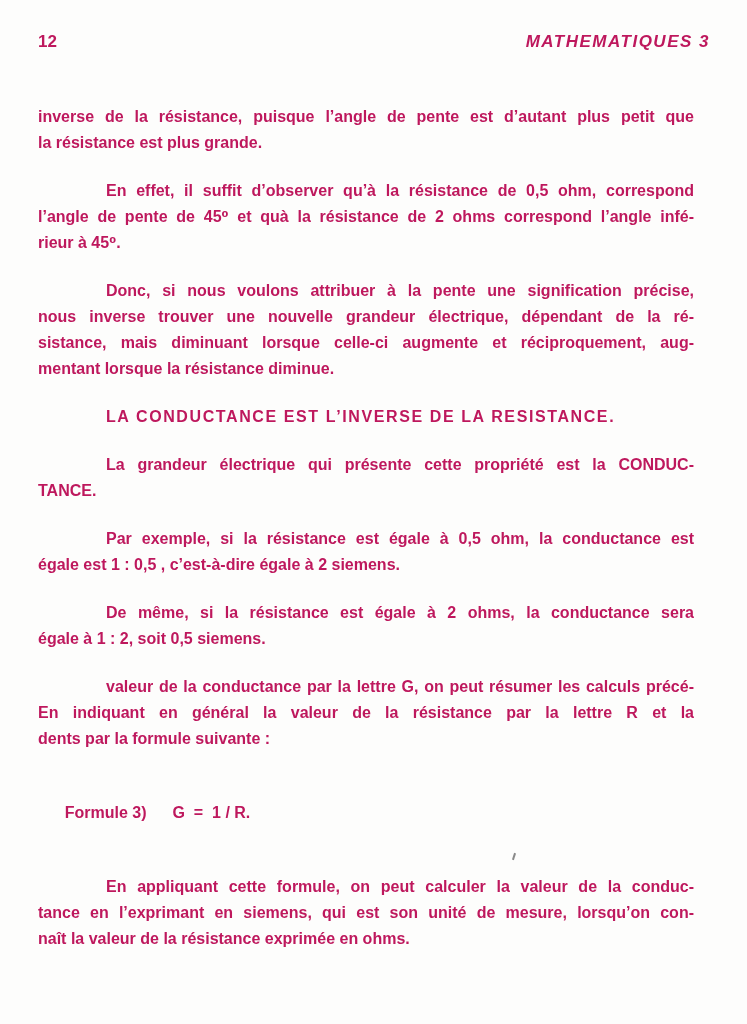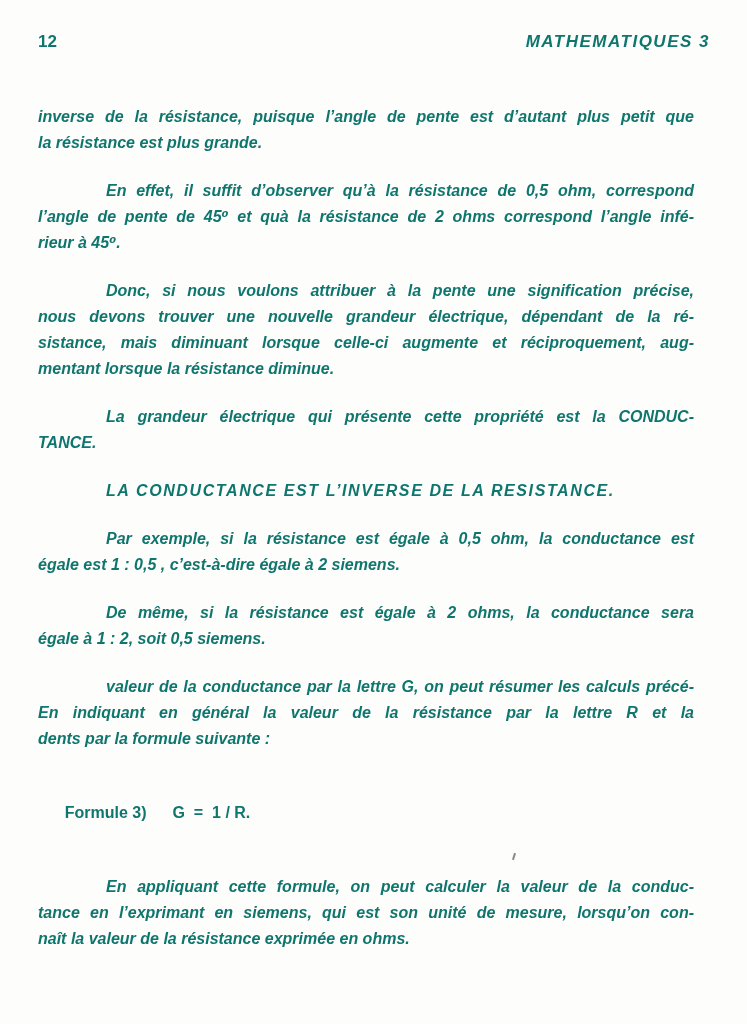--- a/index.html
+++ b/index.html
@@ -1,21 +1,21 @@
 <!DOCTYPE html>
 <html><head>
 <meta charset="utf-8">
 <style>
   html, body { margin: 0; padding: 0; background: #ffffff; }
   .page {
     position: relative;
     width: 747px;
     height: 1024px;
     background: #fdfdfc;
-    color: #0f766e;
+    color: #be185d;
     font-family: "Liberation Sans", "DejaVu Sans", sans-serif;
     font-weight: 700;
     box-sizing: border-box;
     padding: 32px 37px 0 38px;
     overflow: hidden;
   }
   .page-header {
     display: flex;
     justify-content: space-between;
     align-items: baseline;
@@ -24,21 +24,21 @@
   }
   .running-title {
     font-style: italic;
     letter-spacing: 1.5px;
   }
   .page-body {
     margin-top: 52px;
     font-size: 16px;
     line-height: 26px;
   }
-  .para { margin: 0 16px 22px 0; font-style: italic; }
+  .para { margin: 0 16px 22px 0; }
   .line {
     text-align: justify;
     text-align-last: justify;
     min-height: 26px;
   }
   .line:last-child { text-align-last: left; }
   .para.indented .line:first-child { text-indent: 68px; }
   .para.continuation .line:first-child { text-indent: 0; }
   .para.heading .line {
     text-indent: 68px;
@@ -79,32 +79,32 @@
       </div>
 
     <div class="para indented">
         <div class="line">En effet, il suffit d’observer qu’à la résistance de 0,5 ohm, correspond</div>
         <div class="line">l’angle de pente de 45⁰ et quà la résistance de 2 ohms correspond l’angle infé-</div>
         <div class="line">rieur à 45⁰.</div>
       </div>
 
     <div class="para indented">
         <div class="line">Donc, si nous voulons attribuer à la pente une signification précise,</div>
-        <div class="line">nous devons trouver une nouvelle grandeur électrique, dépendant de la ré-</div>
+        <div class="line">nous inverse trouver une nouvelle grandeur électrique, dépendant de la ré-</div>
         <div class="line">sistance, mais diminuant lorsque celle-ci augmente et réciproquement, aug-</div>
         <div class="line">mentant lorsque la résistance diminue.</div>
+      </div>
+
+    <div class="para heading">
+        <div class="line">LA CONDUCTANCE EST L’INVERSE DE LA RESISTANCE.</div>
       </div>
 
     <div class="para indented">
         <div class="line">La grandeur électrique qui présente cette propriété est la CONDUC-</div>
         <div class="line">TANCE.</div>
-      </div>
-
-    <div class="para heading">
-        <div class="line">LA CONDUCTANCE EST L’INVERSE DE LA RESISTANCE.</div>
       </div>
 
     <div class="para indented">
         <div class="line">Par exemple, si la résistance est égale à 0,5 ohm, la conductance est</div>
         <div class="line">égale est 1 : 0,5 , c’est-à-dire égale à 2 siemens.</div>
       </div>
 
     <div class="para indented">
         <div class="line">De même, si la résistance est égale à 2 ohms, la conductance sera</div>
         <div class="line">égale à 1 : 2, soit 0,5 siemens.</div>

